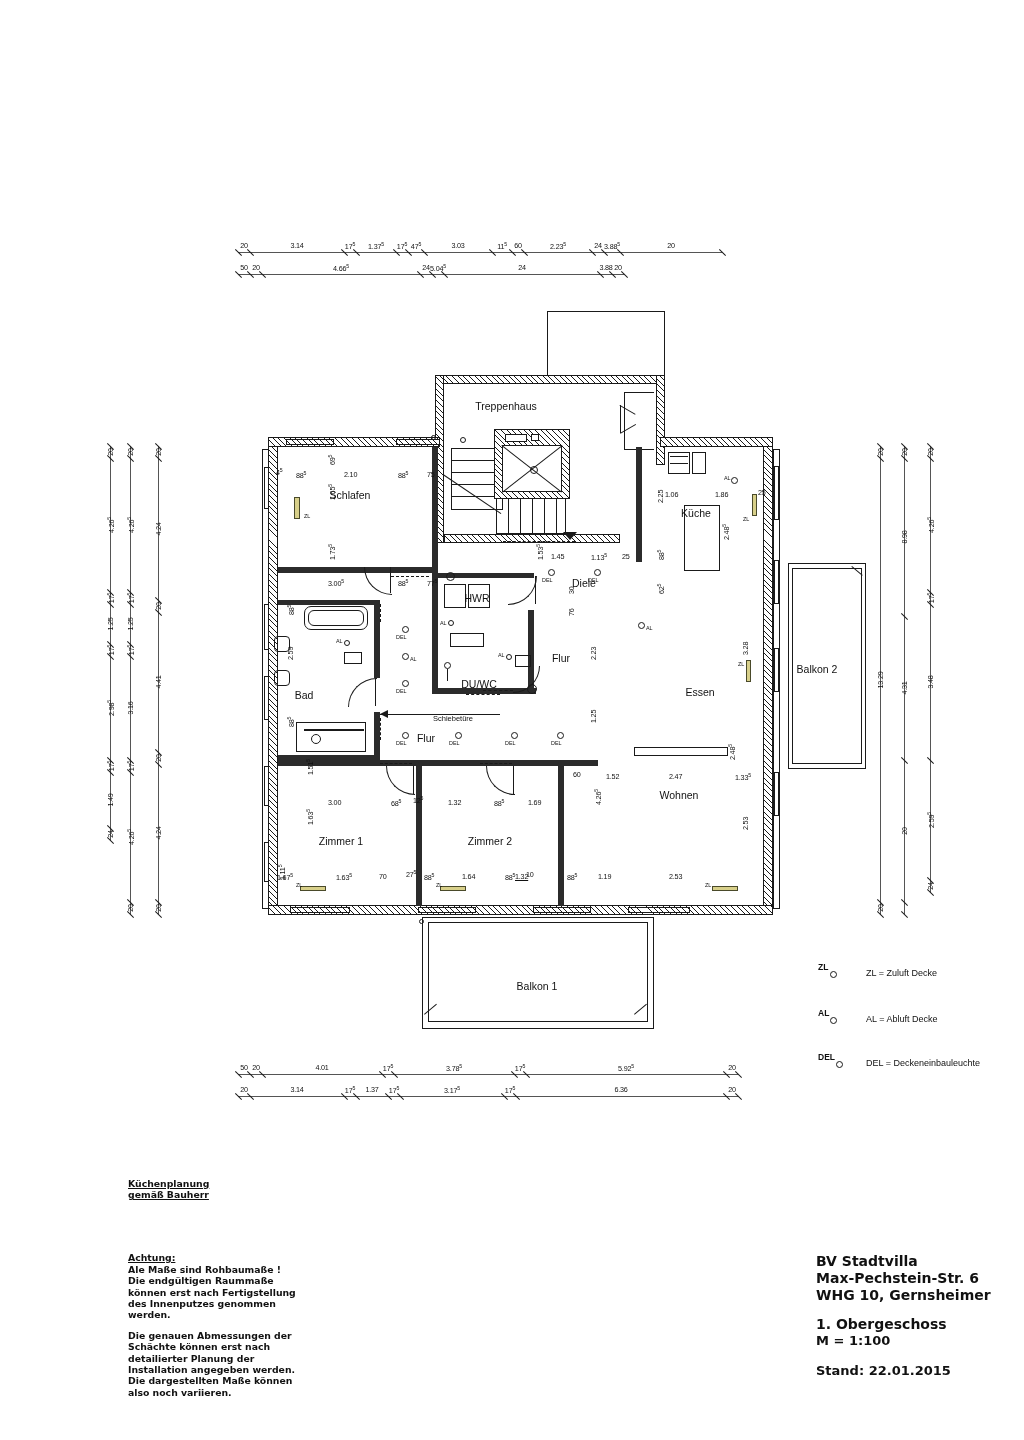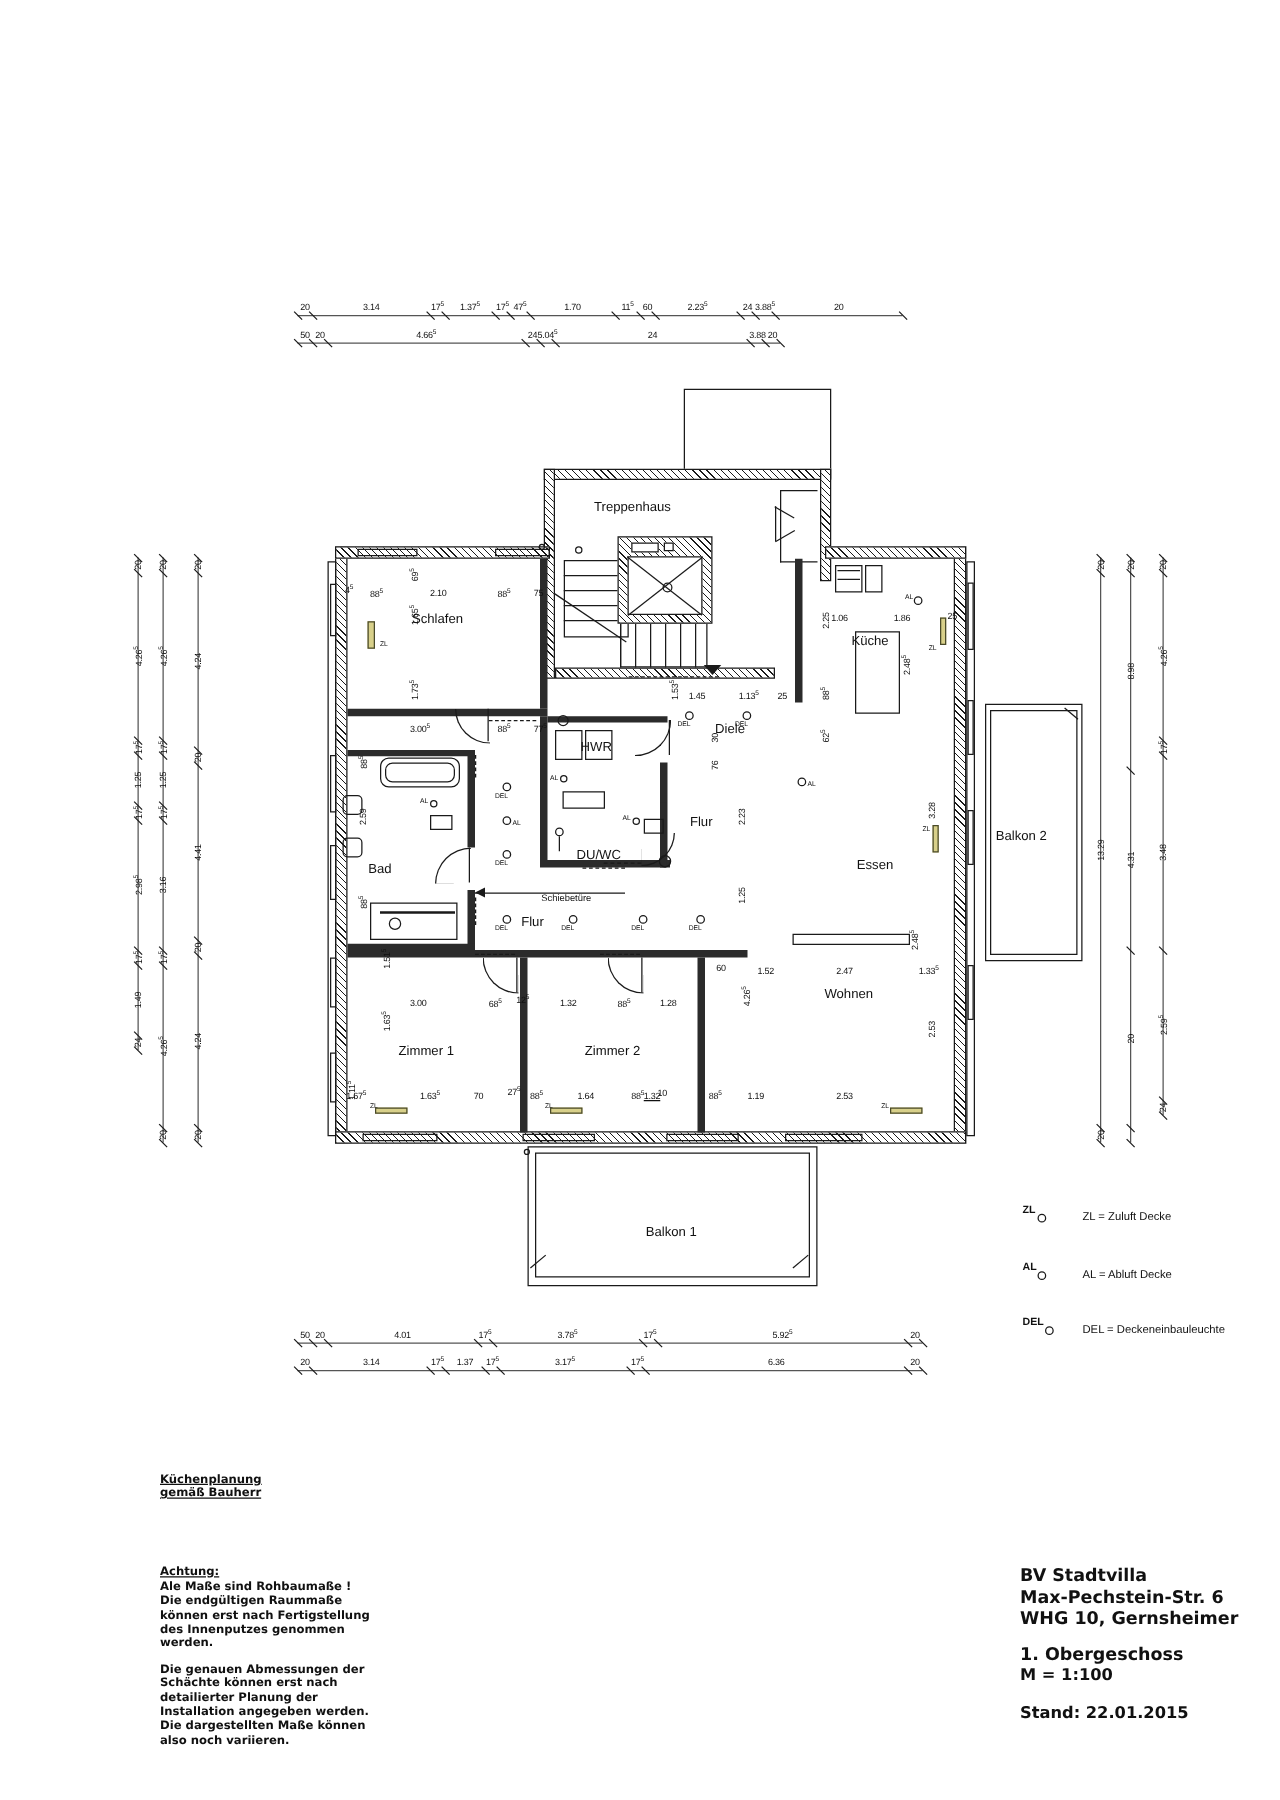--- a/index.html
+++ b/index.html
@@ -296,21 +296,21 @@
         <div class="dimtxt v" style="left: 258px; top: 660px;">2.59</div>
         <div class="dimtxt v" style="left: 258px; top: 727px;">88<sup>5</sup></div>
         <div class="dimtxt v" style="left: 561px; top: 660px;">2.23</div>
         <div class="dimtxt v" style="left: 561px; top: 723px;">1.25</div>
         <div class="dimtxt v" style="left: 277px; top: 775px;">1.51<sup>5</sup></div>
         <div class="dimtxt" style="left: 300px; top: 798px;">3.00</div>
         <div class="dimtxt" style="left: 363px; top: 798px;">68<sup>5</sup></div>
         <div class="dimtxt" style="left: 385px; top: 795px;">12<sup>5</sup></div>
         <div class="dimtxt" style="left: 420px; top: 798px;">1.32</div>
         <div class="dimtxt" style="left: 466px; top: 798px;">88<sup>5</sup></div>
-        <div class="dimtxt" style="left: 500px; top: 798px;">1.28</div>
+        <div class="dimtxt" style="left: 500px; top: 798px;">1.69</div>
         <div class="dimtxt v" style="left: 277px; top: 825px;">1.63<sup>5</sup></div>
         <div class="dimtxt" style="left: 249px; top: 872px;">1.67<sup>5</sup></div>
         <div class="dimtxt" style="left: 308px; top: 872px;">1.63<sup>5</sup></div>
         <div class="dimtxt" style="left: 351px; top: 872px;">70</div>
         <div class="dimtxt" style="left: 378px; top: 869px;">27<sup>5</sup></div>
         <div class="dimtxt" style="left: 396px; top: 872px;">88<sup>5</sup></div>
         <div class="dimtxt" style="left: 434px; top: 872px;">1.64</div>
         <div class="dimtxt" style="left: 477px; top: 872px;">88<sup>5</sup></div>
         <div class="dimtxt" style="left: 498px; top: 870px;">10</div>
         <div class="dimtxt v" style="left: 249px; top: 880px;">1.11<sup>5</sup></div>
@@ -344,21 +344,21 @@
       <div class="line" style="left: 588px; top: 252px; width: 9px; height: 1px; background: rgb(26, 26, 26); transform: rotate(45deg);"></div>
       <div class="line" style="left: 600px; top: 252px; width: 9px; height: 1px; background: rgb(26, 26, 26); transform: rotate(45deg);"></div>
       <div class="line" style="left: 616px; top: 252px; width: 9px; height: 1px; background: rgb(26, 26, 26); transform: rotate(45deg);"></div>
       <div class="line" style="left: 718px; top: 252px; width: 9px; height: 1px; background: rgb(26, 26, 26); transform: rotate(45deg);"></div>
       <div class="dimtxt" style="left: 244px; top: 241px; transform: translateX(-50%);">20</div>
       <div class="dimtxt" style="left: 297px; top: 241px; transform: translateX(-50%);">3.14</div>
       <div class="dimtxt" style="left: 350px; top: 241px; transform: translateX(-50%);">17<sup>5</sup></div>
       <div class="dimtxt" style="left: 376px; top: 241px; transform: translateX(-50%);">1.37<sup>5</sup></div>
       <div class="dimtxt" style="left: 402px; top: 241px; transform: translateX(-50%);">17<sup>5</sup></div>
       <div class="dimtxt" style="left: 416px; top: 241px; transform: translateX(-50%);">47<sup>5</sup></div>
-      <div class="dimtxt" style="left: 458px; top: 241px; transform: translateX(-50%);">1.70</div>
+      <div class="dimtxt" style="left: 458px; top: 241px; transform: translateX(-50%);">3.03</div>
       <div class="dimtxt" style="left: 502px; top: 241px; transform: translateX(-50%);">11<sup>5</sup></div>
       <div class="dimtxt" style="left: 518px; top: 241px; transform: translateX(-50%);">60</div>
       <div class="dimtxt" style="left: 558px; top: 241px; transform: translateX(-50%);">2.23<sup>5</sup></div>
       <div class="dimtxt" style="left: 598px; top: 241px; transform: translateX(-50%);">24</div>
       <div class="dimtxt" style="left: 612px; top: 241px; transform: translateX(-50%);">3.88<sup>5</sup></div>
       <div class="dimtxt" style="left: 671px; top: 241px; transform: translateX(-50%);">20</div>
       <div class="line" style="left: 238px; top: 274px; width: 386px; height: 1px; background: rgb(85, 85, 85);"></div>
       <div class="line" style="left: 234px; top: 274px; width: 9px; height: 1px; background: rgb(26, 26, 26); transform: rotate(45deg);"></div>
       <div class="line" style="left: 246px; top: 274px; width: 9px; height: 1px; background: rgb(26, 26, 26); transform: rotate(45deg);"></div>
       <div class="line" style="left: 258px; top: 274px; width: 9px; height: 1px; background: rgb(26, 26, 26); transform: rotate(45deg);"></div>

